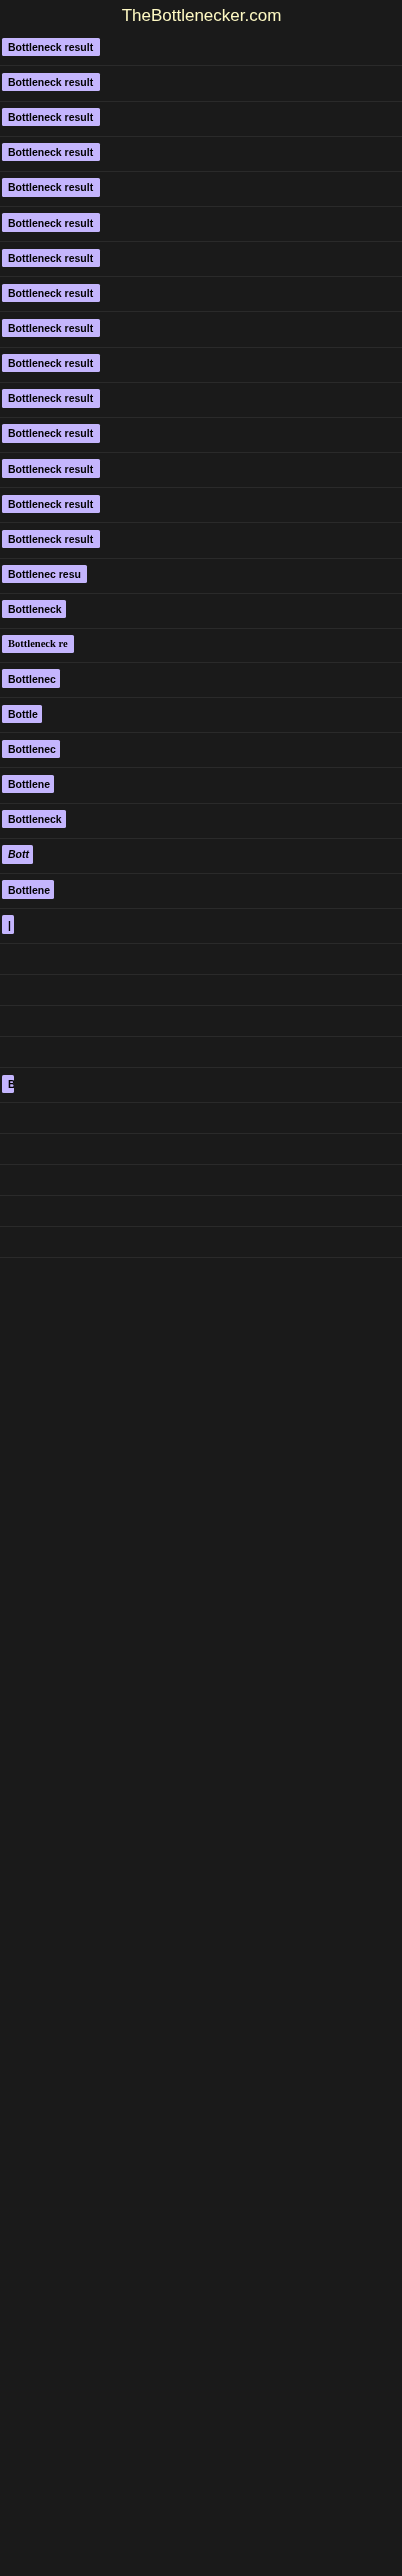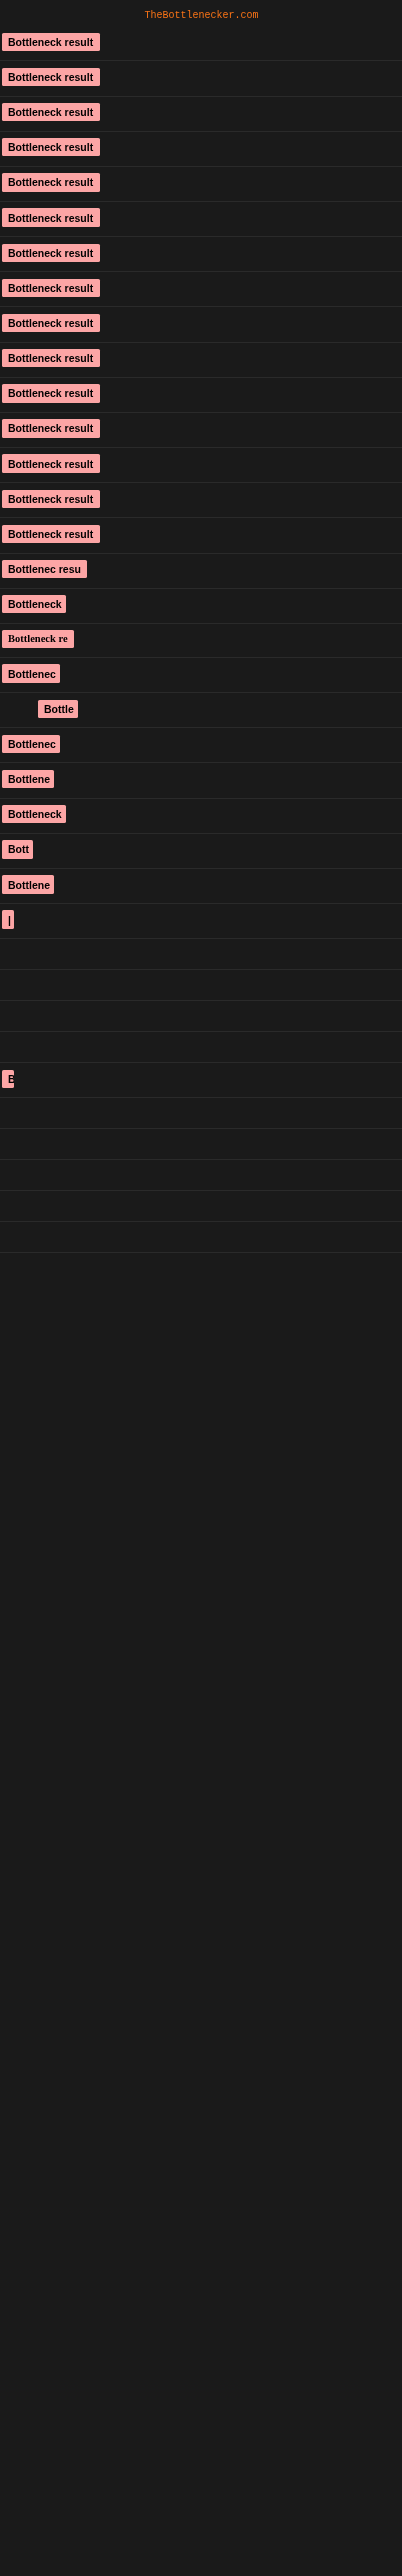--- a/index.html
+++ b/index.html
@@ -13,28 +13,27 @@
       min-height: 2576px;
       font-family: Arial, sans-serif;
       position: relative;
     }
     .site-header {
       text-align: center;
       padding: 6.4px 0 4.8px 0;
       background-color: #1a1a1a;
     }
     .site-title {
-      color: #f97316;
-      font-size: 10px;
+      color: #fef9c3;
+      font-size: 17px;
       font-weight: normal;
-      font-family: Liberation Mono, monospace;
     }
     .bottleneck-badge {
       display: inline-block;
-      background-color: #fca5a5;
+      background-color: #c4b5fd;
       color: #000;
       font-size: 10.5px;
       font-weight: bold;
       padding: 3.2px 6.4px;
       border-radius: 1.6px;
       white-space: nowrap;
       overflow: hidden;
     }
     .row {
       display: block;
@@ -62,25 +61,25 @@
     <div class="row"><span class="bottleneck-badge" style="max-width: 105px;">Bottleneck result</span></div>
     <div class="row"><span class="bottleneck-badge" style="max-width: 105px;">Bottleneck result</span></div>
     <div class="row"><span class="bottleneck-badge" style="max-width: 105px;">Bottleneck result</span></div>
     <div class="row"><span class="bottleneck-badge" style="max-width: 105px;">Bottleneck result</span></div>
     <div class="row"><span class="bottleneck-badge" style="max-width: 105px;">Bottleneck result</span></div>
     <div class="row"><span class="bottleneck-badge" style="max-width: 105px;">Bottleneck result</span></div>
     <div class="row"><span class="bottleneck-badge" style="max-width: 89px;">Bottlenec resu</span></div>
     <div class="row"><span class="bottleneck-badge" style="max-width: 64px;">Bottleneck</span></div>
     <div class="row"><span class="bottleneck-badge" style="max-width: 76px; font-family: Liberation Serif, serif;">Bottleneck re</span></div>
     <div class="row"><span class="bottleneck-badge" style="max-width: 58px;">Bottlenec</span></div>
-    <div class="row"><span class="bottleneck-badge" style="max-width: 40px; margin-left: 36px;">Bottle</span></div>
+    <div class="row"><span class="bottleneck-badge" style="max-width: 40px;">Bottle</span></div>
     <div class="row"><span class="bottleneck-badge" style="max-width: 58px;">Bottlenec</span></div>
     <div class="row"><span class="bottleneck-badge" style="max-width: 52px;">Bottlene</span></div>
     <div class="row"><span class="bottleneck-badge" style="max-width: 64px;">Bottleneck</span></div>
-    <div class="row"><span class="bottleneck-badge" style="max-width: 31px;">Bott</span></div>
+    <div class="row"><span class="bottleneck-badge" style="max-width: 31px; font-style: italic;">Bott</span></div>
     <div class="row"><span class="bottleneck-badge" style="max-width: 52px;">Bottlene</span></div>
     <div class="row"><span class="bottleneck-badge" style="max-width: 8px;">|</span></div>
     <div class="row" style="height: 31px;"></div>
     <div class="row" style="height: 31px;"></div>
     <div class="row" style="height: 31px;"></div>
     <div class="row" style="height: 31px;"></div>
     <div class="row"><span class="bottleneck-badge" style="max-width: 11.3px;">B</span></div>
     <div class="row" style="height: 31px;"></div>
     <div class="row" style="height: 31px;"></div>
     <div class="row" style="height: 31px;"></div>

